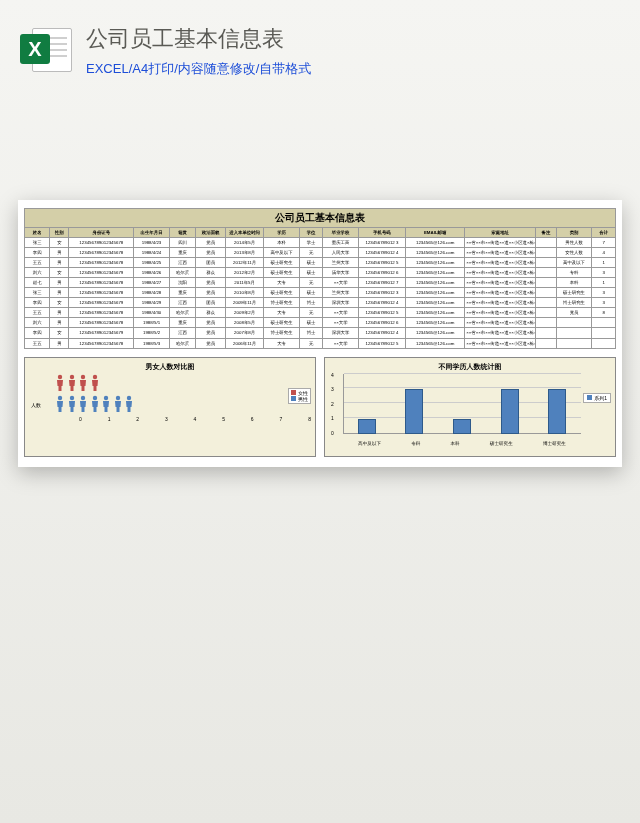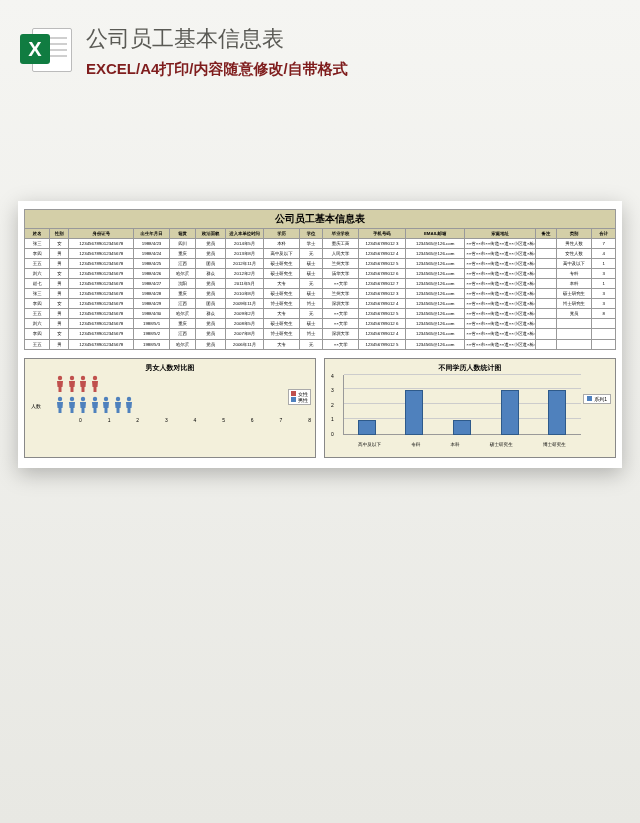--- a/index.html
+++ b/index.html
@@ -51,23 +51,22 @@
     line-height: 30px;
     text-align: center;
   }
   .header-text h1 {
     font-size: 22px;
     color: #5a5a55;
     font-weight: 500;
     margin-bottom: 6px;
   }
   .header-text .sub {
-    font-size: 15px;
-    color: #7f1d1d;
-    font-weight: bold;
+    font-size: 13px;
+    color: #1d4ed8;
   }
   .sheet {
     margin: 110px 18px 0 18px;
     background: #fff;
     box-shadow: 0 6px 20px rgba(0,0,0,0.25);
     padding: 8px 6px 10px 6px;
   }
   .sheet-title {
     text-align: center;
     font-size: 10px;

